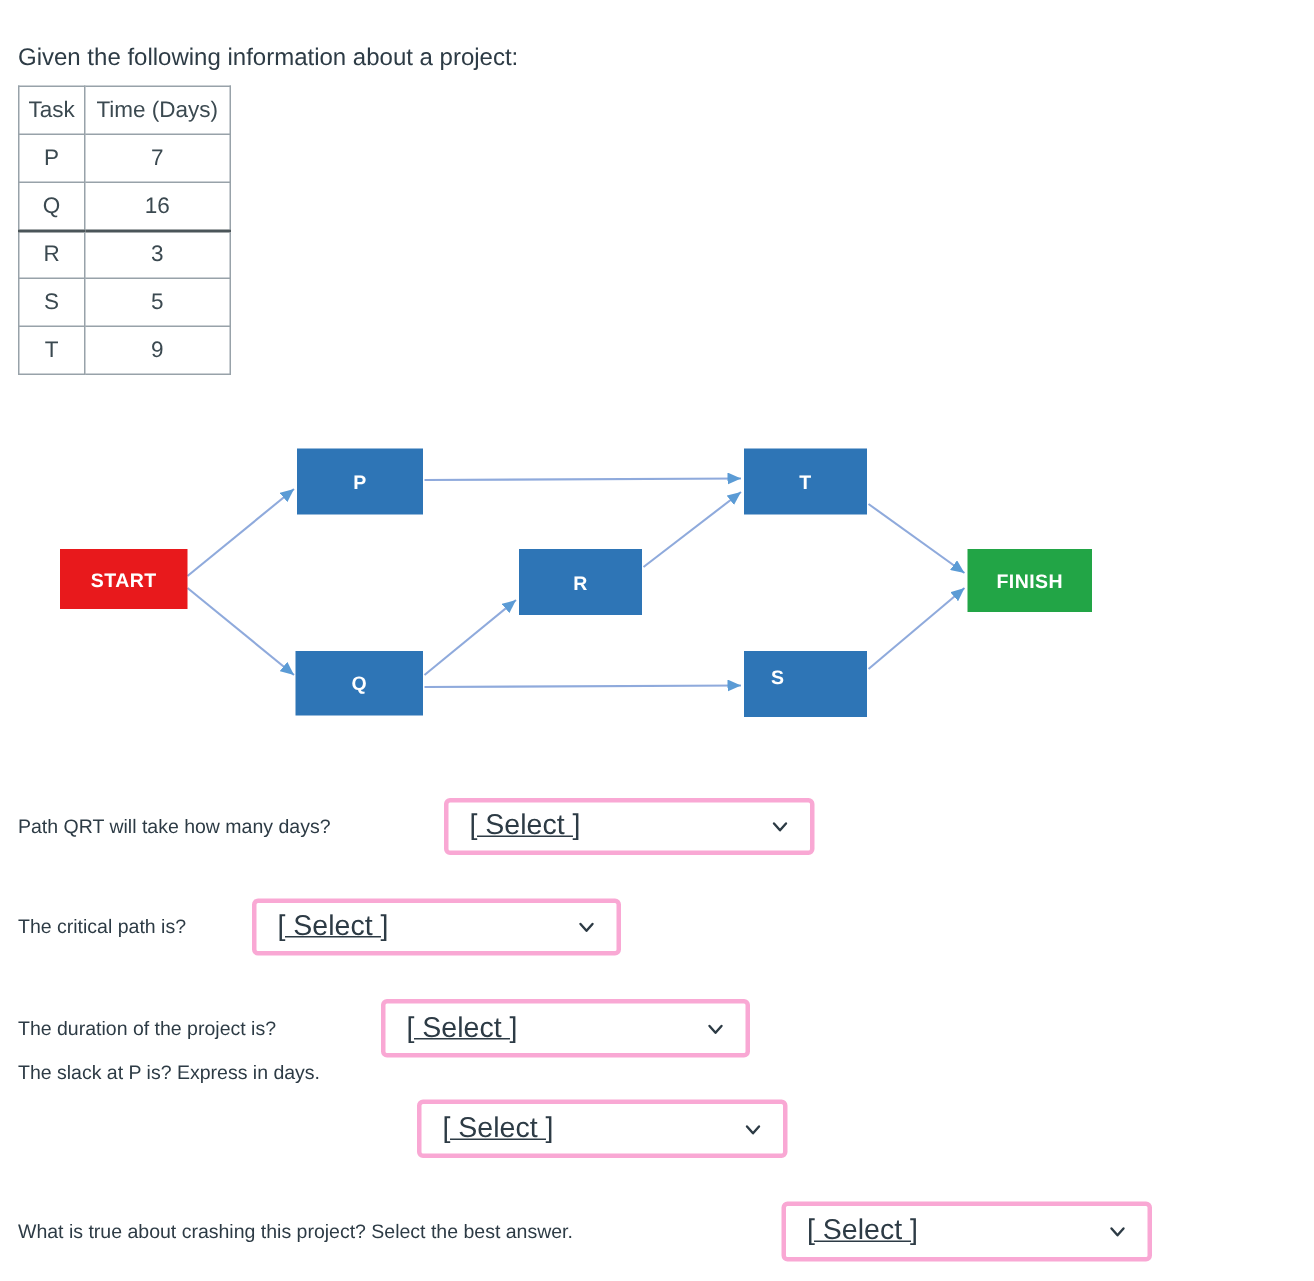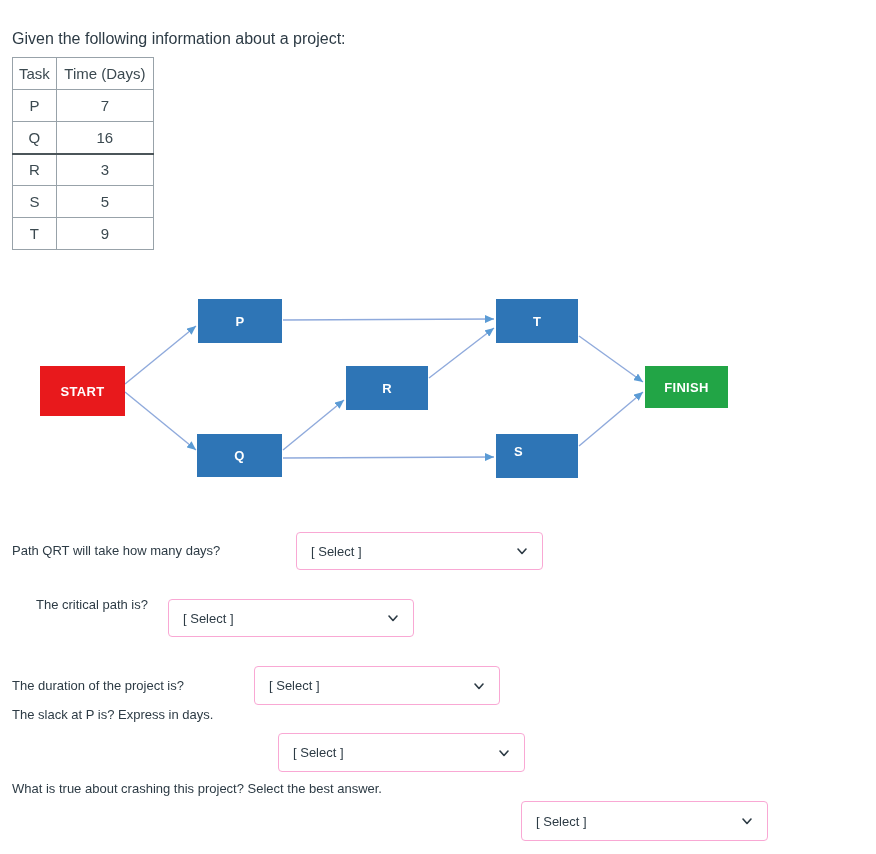--- a/index.html
+++ b/index.html
@@ -63,21 +63,21 @@
     position: absolute;
     display: flex;
     align-items: center;
     justify-content: center;
     color: #ffffff;
     font-weight: bold;
     font-size: 13px;
     letter-spacing: 0.3px;
     background: #2e75b6;
   }
-  .node.start  { left: 40px;  top: 86px;  width: 85px; height: 50px; background: #e8191c; }
+  .node.start  { left: 40px;  top: 86px;  width: 85px; height: 40px; background: #e8191c; }
   .node.p      { left: 198px; top: 19px;  width: 84px; height: 44px; }
   .node.q      { left: 197px; top: 154px; width: 85px; height: 43px; }
   .node.r      { left: 346px; top: 86px;  width: 82px; height: 44px; }
   .node.t      { left: 496px; top: 19px;  width: 82px; height: 44px; }
   .node.s      { left: 496px; top: 154px; width: 82px; height: 44px;
                  justify-content: flex-start; align-items: flex-start;
                  padding: 10px 0 0 18px; }
   .node.finish { left: 645px; top: 86px;  width: 83px; height: 42px; background: #22a546; text-align: center; }
   
   .q-label {
@@ -85,27 +85,28 @@
     left: 12px;
     font-size: 13px;
     color: #2d3b45;
     white-space: nowrap;
   }
   .dropdown {
     position: absolute;
     display: flex;
     align-items: center;
     justify-content: space-between;
-    border: 1px solid #f9a8d4;
+    border: 3px solid #f9a8d4;
     border-radius: 4px;
     background: #ffffff;
     padding: 0 13px 0 14px;
-    font-size: 13px;
+    font-size: 19px;
     color: #2d3b45;
     cursor: pointer;
+    text-decoration: underline;
   }
   .dropdown .chev { flex: 0 0 auto; }
 </style>
 </head>
 <body>
 
 <div class="page">
 
   <div class="page-title">Given the following information about a project:</div>
 
@@ -166,21 +167,21 @@
   </div>
 
   <div class="q-label" style="top:532px; line-height:38px;">Path QRT will take how many days?</div>
   <div class="dropdown" style="left:296px; top:532px; width:247px; height:38px;">
     <span>[ Select ]</span>
     <svg class="chev" width="14" height="14" viewBox="0 0 14 14">
       <polyline points="3,5 7,9.5 11,5" fill="none" stroke="#2d3b45" stroke-width="1.6" stroke-linecap="round" stroke-linejoin="round"></polyline>
     </svg>
   </div>
 
-  <div class="q-label" style="top:586px; line-height:38px;margin-left:24px;">The critical path is?</div>
+  <div class="q-label" style="top:599px; line-height:38px;">The critical path is?</div>
   <div class="dropdown" style="left:168px; top:599px; width:246px; height:38px;">
     <span>[ Select ]</span>
     <svg class="chev" width="14" height="14" viewBox="0 0 14 14">
       <polyline points="3,5 7,9.5 11,5" fill="none" stroke="#2d3b45" stroke-width="1.6" stroke-linecap="round" stroke-linejoin="round"></polyline>
     </svg>
   </div>
 
   <div class="q-label" style="top:666px; line-height:39px;text-align:center;">The duration of the project is?</div>
   <div class="dropdown" style="left:254px; top:666px; width:246px; height:39px;">
     <span>[ Select ]</span>
@@ -190,21 +191,21 @@
   </div>
 
   <div class="q-label" style="top:695px; line-height:39px;">The slack at P is? Express in days.</div>
   <div class="dropdown" style="left:278px; top:733px; width:247px; height:39px;">
     <span>[ Select ]</span>
     <svg class="chev" width="14" height="14" viewBox="0 0 14 14">
       <polyline points="3,5 7,9.5 11,5" fill="none" stroke="#2d3b45" stroke-width="1.6" stroke-linecap="round" stroke-linejoin="round"></polyline>
     </svg>
   </div>
 
-  <div class="q-label" style="top:769px; line-height:40px;text-align:center;">What is true about crashing this project? Select the best answer.</div>
+  <div class="q-label" style="top:801px; line-height:40px;text-align:center;">What is true about crashing this project? Select the best answer.</div>
   <div class="dropdown" style="left:521px; top:801px; width:247px; height:40px;">
     <span>[ Select ]</span>
     <svg class="chev" width="14" height="14" viewBox="0 0 14 14">
       <polyline points="3,5 7,9.5 11,5" fill="none" stroke="#2d3b45" stroke-width="1.6" stroke-linecap="round" stroke-linejoin="round"></polyline>
     </svg>
   </div>
 
 </div>
 
 </body></html>

